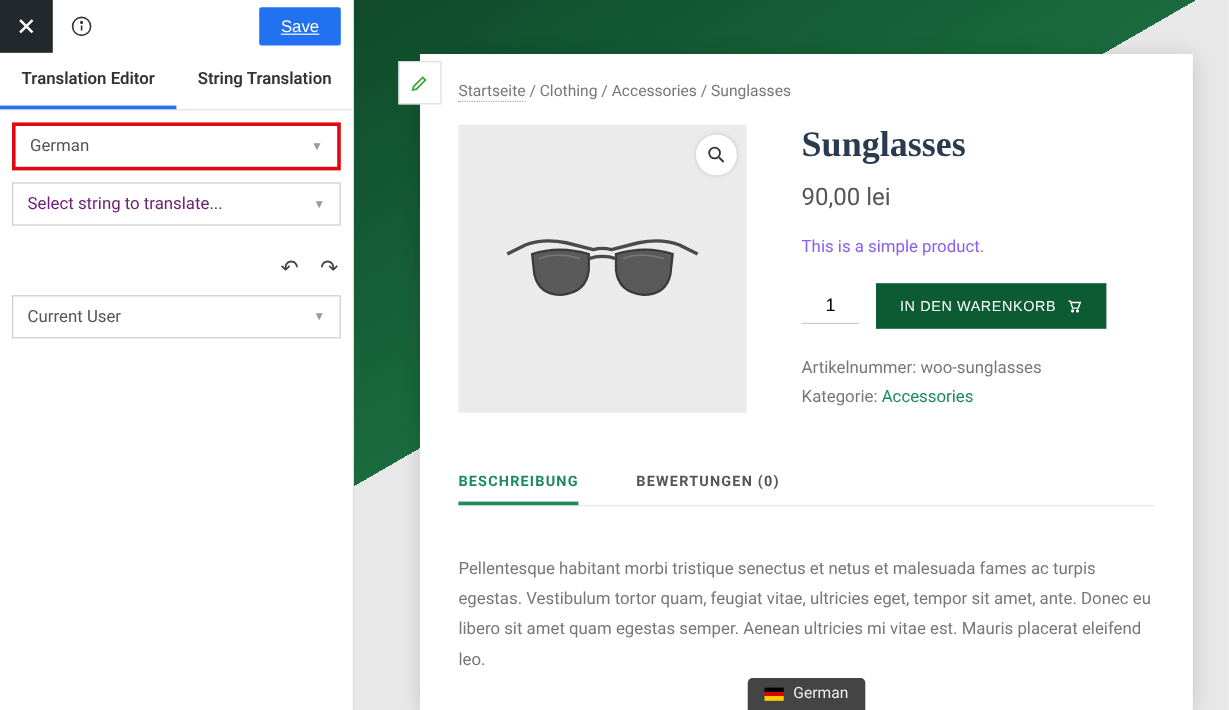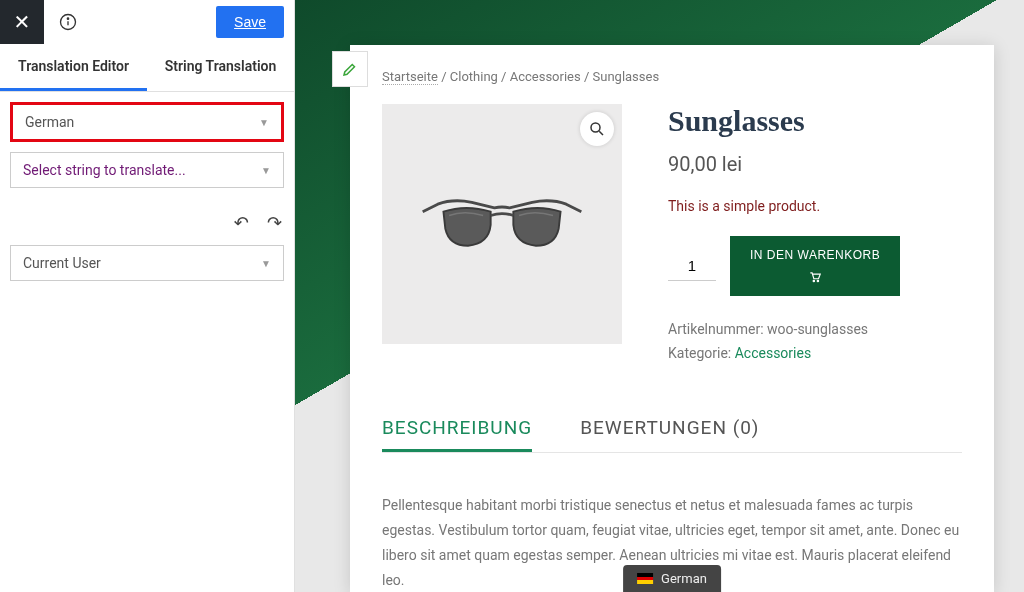--- a/index.html
+++ b/index.html
@@ -30,29 +30,29 @@
     .breadcrumb a { color: #777; text-decoration: none; border-bottom: 1px dotted #aaa; }
     .product { display: flex; gap: 46px; }
     .gallery { width: 240px; position: relative; }
     .img-box { width: 240px; height: 240px; background: #ecebeb; display: flex; align-items: center; justify-content: center; }
     .img-box svg { width: 170px; height: 100px; }
     .zoom { position: absolute; top: 8px; right: 8px; width: 34px; height: 34px; border-radius: 50%; background: #fff; display: flex; align-items: center; justify-content: center; cursor: pointer; box-shadow: 0 0 4px rgba(0,0,0,0.15); }
     .zoom svg { width: 18px; height: 18px; }
     .details { flex: 1; }
     .title { font-family: "Roboto Slab", Georgia, serif; font-size: 30px; font-weight: 700; color: #2b3b4e; margin-bottom: 14px; }
     .price { font-size: 20px; color: #555; margin-bottom: 22px; }
-    .desc-short { color: #7f1d1d; margin-bottom: 22px; }
+    .desc-short { color: #8b5cf6; margin-bottom: 22px; }
     .cart-row { display: flex; gap: 14px; align-items: center; margin-bottom: 22px; }
     .qty { width: 48px; border: none; border-bottom: 1px solid #ccc; padding: 6px 4px; text-align: center; font-size: 15px; }
-    .addcart { background: #0c5b32; color: #fff; border: none; padding: 12px 20px; font-size: 12px; letter-spacing: 0.5px; font-weight: 500; cursor: pointer; display:flex; align-items:center; gap:8px;flex-direction:column; }
+    .addcart { background: #0c5b32; color: #fff; border: none; padding: 12px 20px; font-size: 12px; letter-spacing: 0.5px; font-weight: 500; cursor: pointer; display:flex; align-items:center; gap:8px; }
     .addcart svg { width:14px; height:14px; }
     .meta { color: #777; font-size: 14px; line-height: 1.7; }
     .meta a { color: #1a8a5c; text-decoration: none; }
     .ptabs { display: flex; gap: 48px; border-bottom: 1px solid #e5e5e5; margin-top: 40px; }
-    .ptab { padding: 10px 0; font-size: 19px; letter-spacing: 1px; font-weight: 400; color: #555; cursor: pointer; }
+    .ptab { padding: 10px 0; font-size: 12px; letter-spacing: 1px; font-weight: 700; color: #555; cursor: pointer; }
     .ptab.active { color: #1a8a5c; border-bottom: 3px solid #1a8a5c; }
     .long-desc { margin-top: 40px; color: #777; line-height: 1.8; font-size: 14px; }
     .lang-pill { position: absolute; bottom: 0; left: 50%; transform: translateX(-50%); background: #444; color: #eee; padding: 6px 14px; border-radius: 4px 4px 0 0; font-size: 13px; display: flex; align-items: center; gap: 8px; cursor: pointer; }
     .flag-de { width: 16px; height: 11px; display: inline-block; background: linear-gradient(#000 33%, #dd0000 33% 66%, #ffce00 66%); }
   </style>
 </head>
 <body>
 
 <div class="app">
   <aside class="sidebar">

